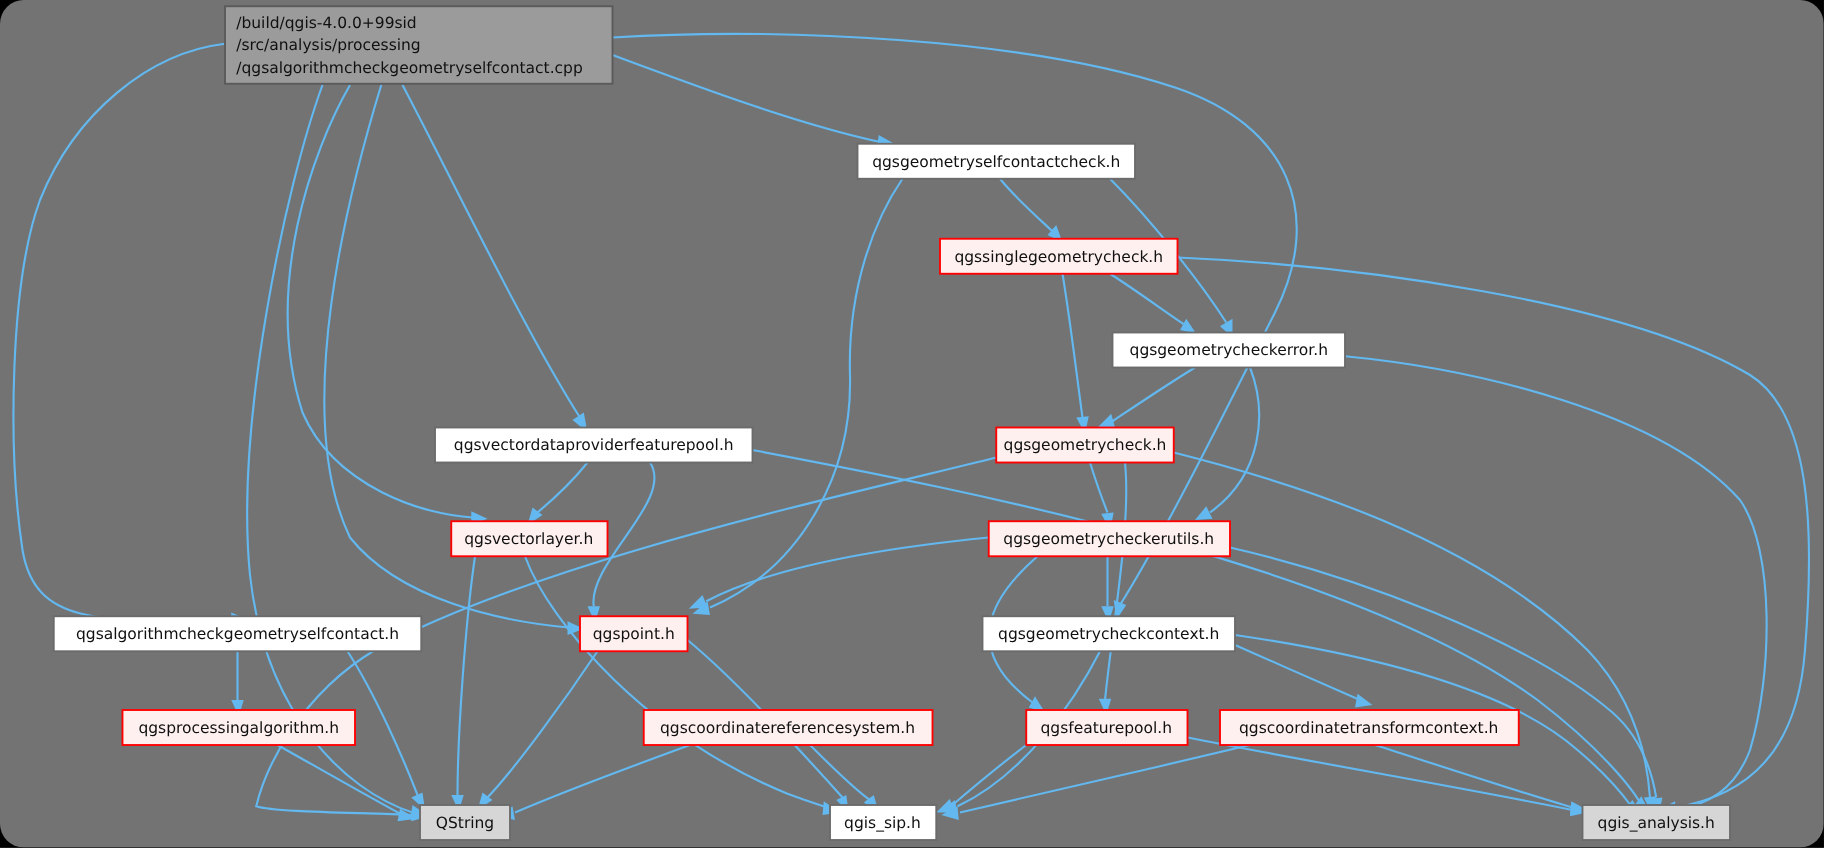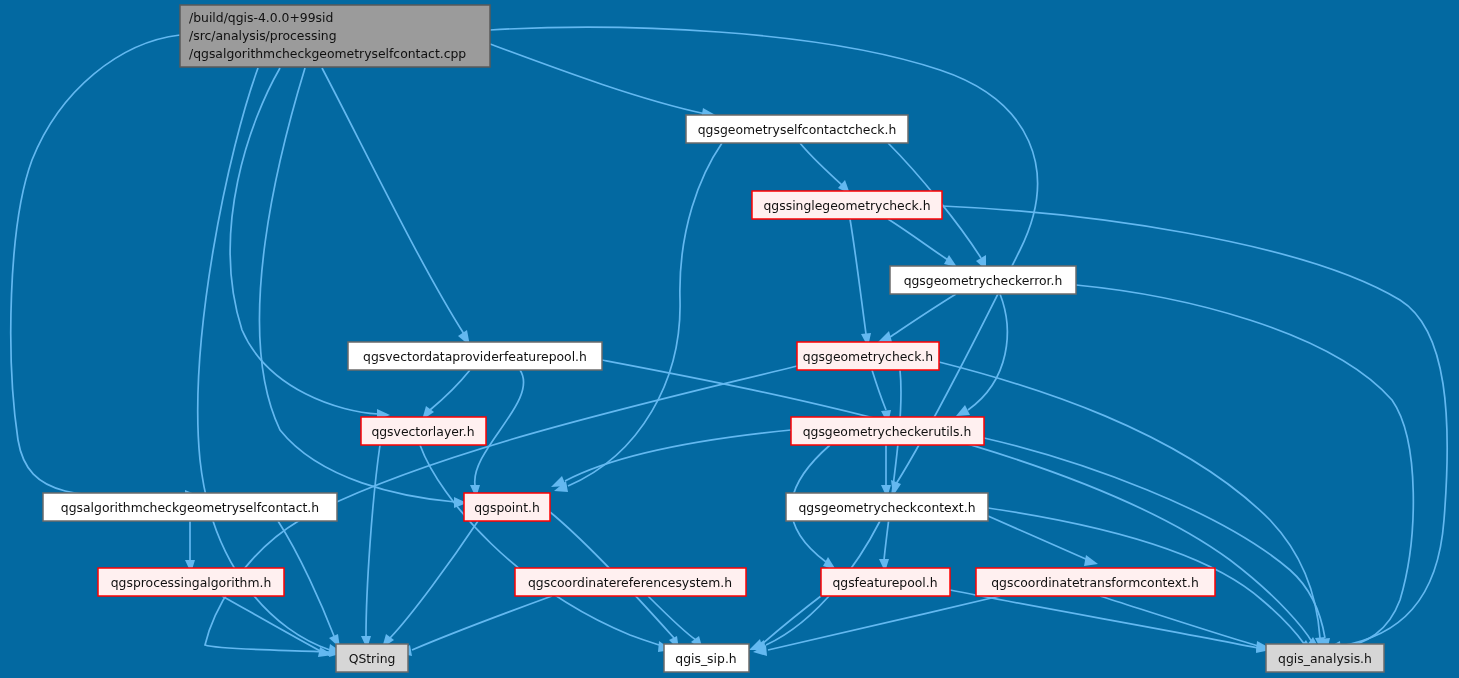--- a/index.html
+++ b/index.html
@@ -4,23 +4,24 @@
 <style>
   html, body {
     margin: 0;
     padding: 0;
     background: #000000;
   }
   #graph-root {
     position: relative;
     width: 1459px;
     height: 678px;
-    background: #0369a1;
+    background: #737373;
     overflow: hidden;
     font-family: "DejaVu Sans", "Liberation Sans", sans-serif;
+    border-radius: 19px;
   }
   svg.graph-canvas {
     position: absolute;
     left: 0;
     top: 0;
     width: 1459px;
     height: 678px;
     display: block;
   }
   .edge-path {

